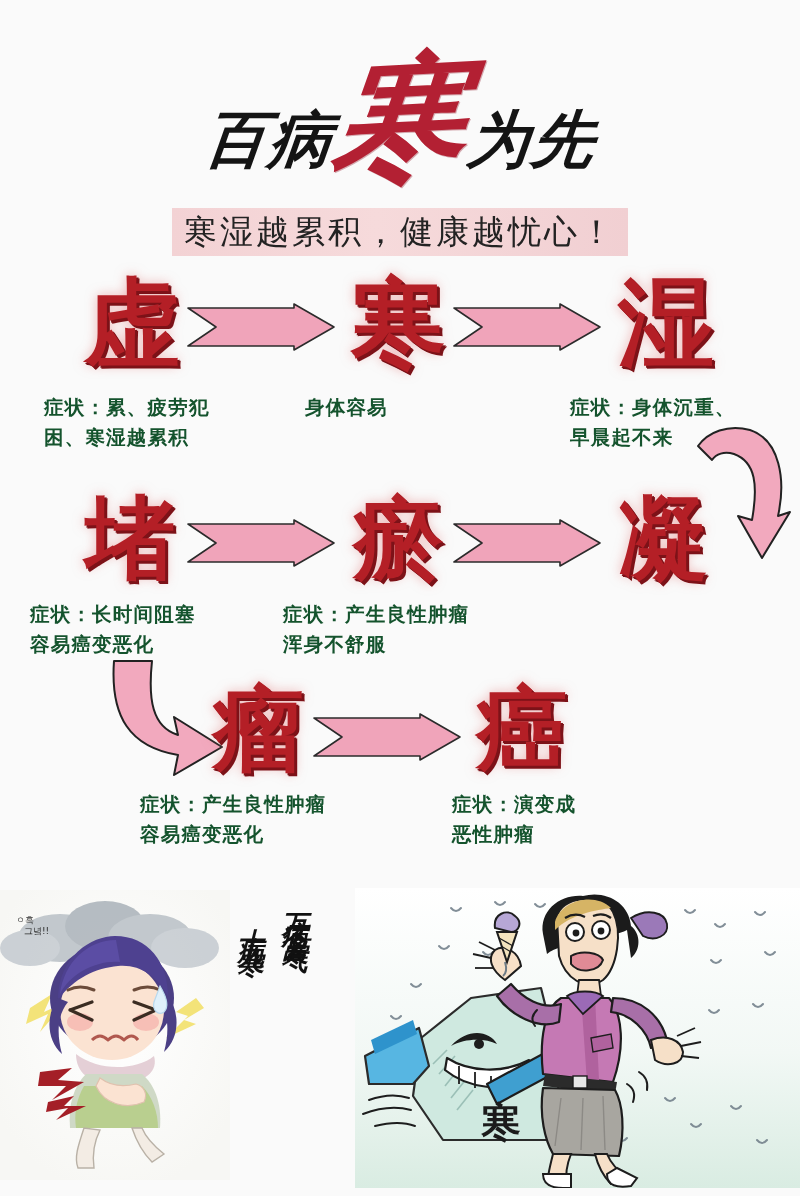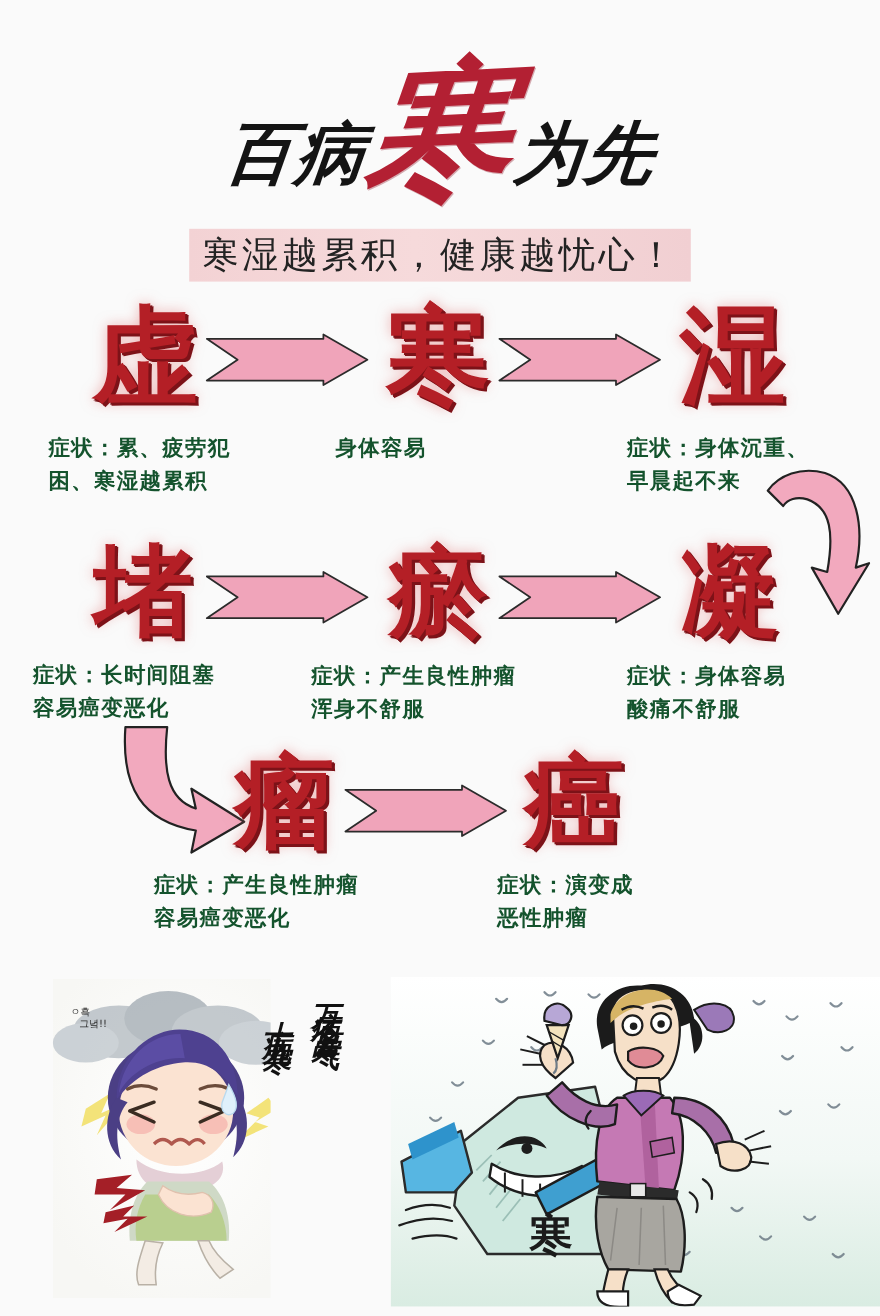--- a/index.html
+++ b/index.html
@@ -79,23 +79,22 @@
     font-size: 19.5px; color: #14532d; line-height: 1.55;
     letter-spacing: 1.2px; font-weight: 600;
     white-space: nowrap;
   }
   .caption .ln { display: block; }
 
   
   .bottom { position: absolute; top: 880px; left: 0; width: 800px; height: 316px; }
 
   .illus-left {
-    position: absolute; left: 16px; top: 10px; width: 230px; height: 290px;
+    position: absolute; left: 0; top: 10px; width: 230px; height: 290px;
     overflow: hidden;
-    padding-left: 32px;
   }
   .illus-right {
     position: absolute; left: 355px; top: 8px; width: 445px; height: 300px;
     overflow: hidden;
   }
 
   .vert-text {
     position: absolute; top: 12px;
     font-family: "DejaVu Serif", "Liberation Serif", serif;
     font-size: 27px; color: #111; font-weight: 600;
@@ -186,24 +185,20 @@
     </div>
   </div>
 
   <div class="caption" style="left:30px;top:600px;font-family:Liberation Serif, serif;">
     <span class="ln">症状：长时间阻塞</span>
     <span class="ln">容易癌变恶化</span>
   </div>
   <div class="caption" style="left:283px;top:600px;">
     <span class="ln">症状：产生良性肿瘤</span>
     <span class="ln">浑身不舒服</span>
-  </div>
-  <div class="caption" style="left:570px;top:600px;">
-    <span class="ln">症状：身体容易</span>
-    <span class="ln">酸痛不舒服</span>
   </div>
 
   <div class="arrow" style="left:100px;top:655px;">
     <svg width="130" height="125" viewBox="0 0 130 125">
       <path d="M14,6 L52,6 C48,44 52,72 78,80 L74,62 L122,92 L74,120 L78,100
                C30,92 10,62 14,6 Z" fill="#f2a9be" stroke="#222" stroke-width="2" stroke-linejoin="round"></path>
     </svg>
   </div>
 
   <div class="flow-row row3">

